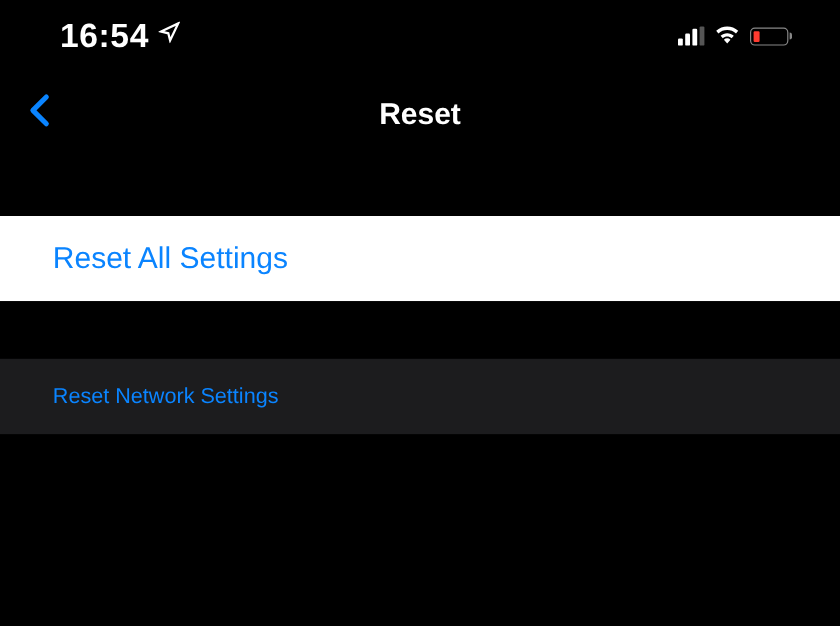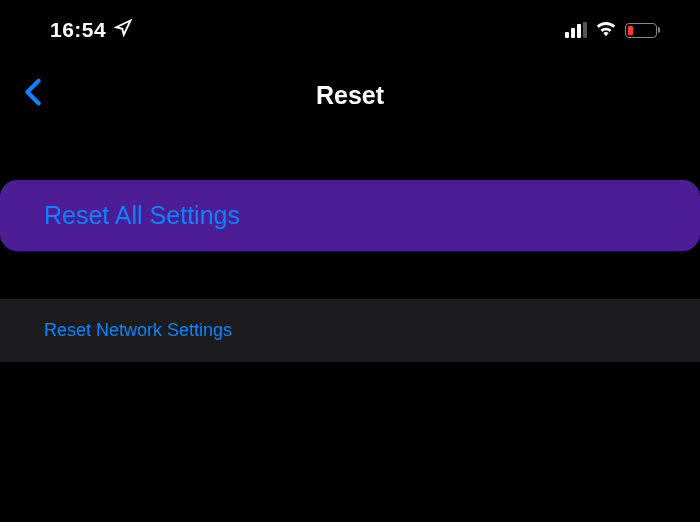--- a/index.html
+++ b/index.html
@@ -23,21 +23,21 @@
       padding: 0 40px 0 50px;
       background: #000000;
     }
     .status-left {
       display: flex;
       align-items: center;
       gap: 8px;
     }
     .time {
       color: #ffffff;
-      font-size: 21px;
+      font-size: 28px;
       font-weight: 600;
       letter-spacing: 0.5px;
     }
     .location-icon {
       color: #ffffff;
       font-size: 20px;
     }
     .status-right {
       display: flex;
       align-items: center;
@@ -118,22 +118,21 @@
     }
     .spacer {
       height: 50px;
       background: #000000;
     }
     .spacer-small {
       height: 48px;
       background: #000000;
     }
     .settings-group {
-      background: #4c1d95;
-      border-radius: 17px;
+      background: #ffffff;
     }
     .settings-row {
       padding: 21px 24px 21px 44px;
       color: #0a84ff;
       font-size: 25px;
       font-weight: 400;
       cursor: pointer;
       border-bottom: 0.5px solid #38383a;
     }
     .settings-row:last-child {

